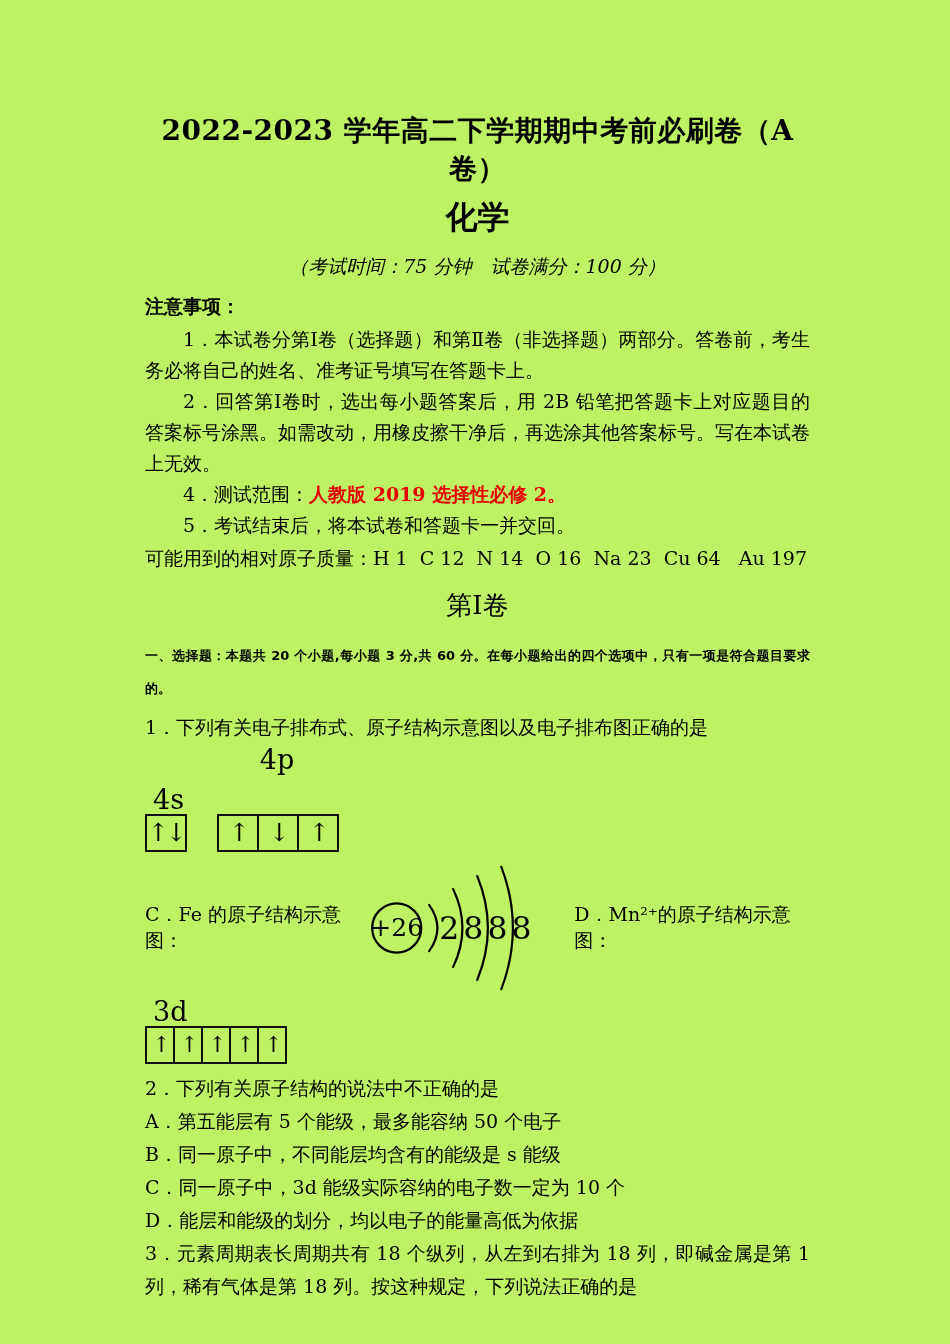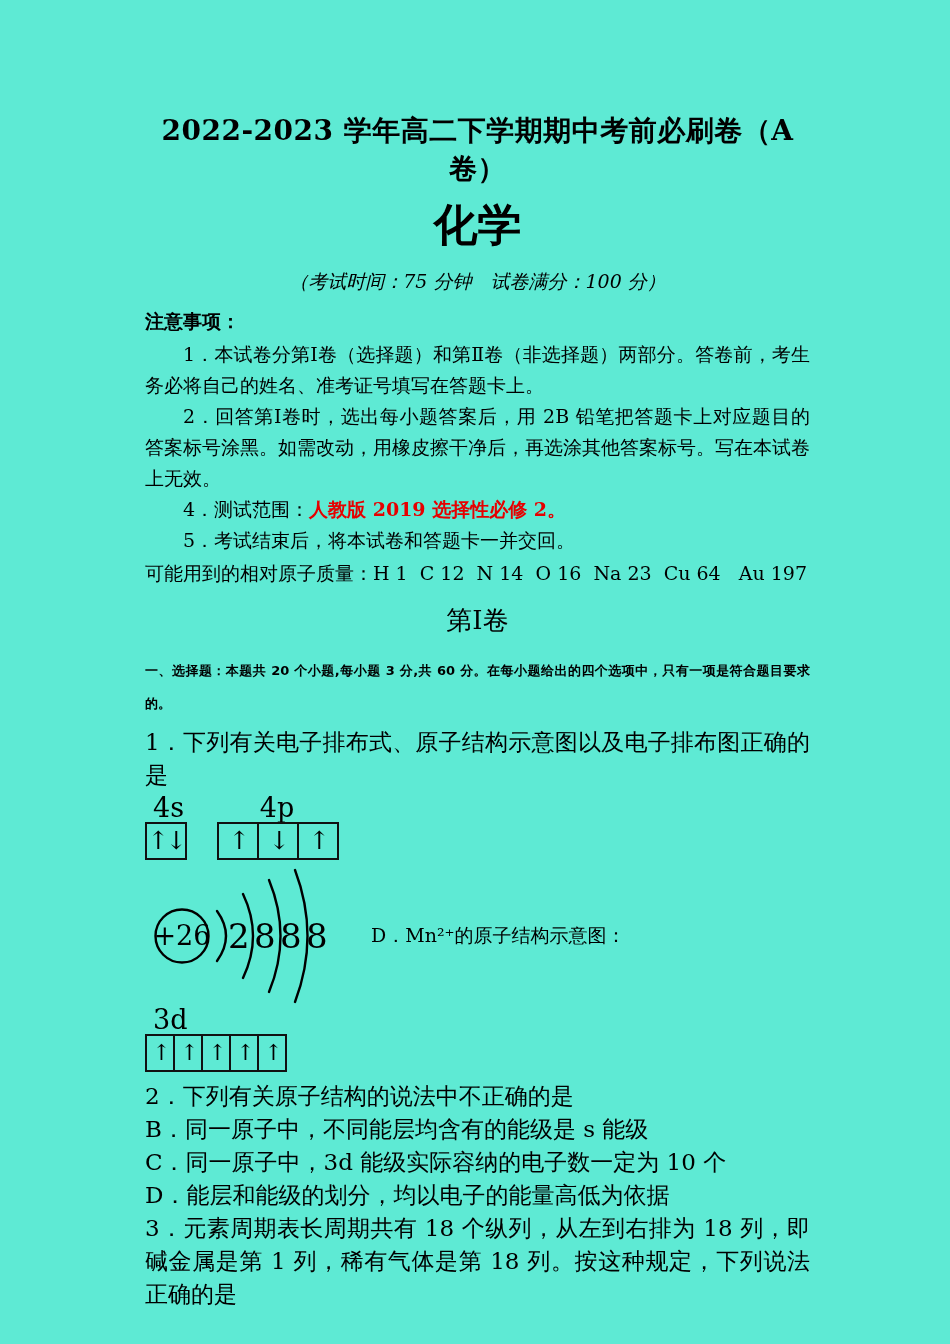--- a/index.html
+++ b/index.html
@@ -5,33 +5,33 @@
   * { margin: 0; padding: 0; box-sizing: border-box; }
   html, body { background: #ffffff; }
   body {
     width: 950px; height: 1344px;
     font-family: "DejaVu Serif", "Liberation Serif", serif;
     color: #000;
     overflow: hidden;
   }
   .page {
     width: 950px; height: 1344px;
-    background: #5eead4;
+    background: #bef264;
     padding: 112px 140px 40px 145px;
   }
   .title {
     text-align: center;
     font-size: 28px; font-weight: bold;
     letter-spacing: 0.5px;
     margin-bottom: 8px;
   }
   .subject {
     text-align: center;
     font-family: "DejaVu Sans", "Liberation Sans", sans-serif;
-    font-size: 44px; font-weight: bold;
+    font-size: 32px; font-weight: bold;
     margin-bottom: 14px;
   }
   .exam-info {
     text-align: center;
     font-style: italic;
     font-size: 19px;
     margin-bottom: 14px;
   }
   .notes-heading {
     font-family: "DejaVu Sans", "Liberation Sans", sans-serif;
@@ -51,29 +51,29 @@
     font-size: 26px;
     margin: 14px 0 16px 0;
   }
   .section-intro {
     font-family: "DejaVu Sans", "Liberation Sans", sans-serif;
     font-size: 13px; font-weight: bold;
     line-height: 33px;
     text-align: justify;
     margin-bottom: 6px;
   }
-  p.qline { font-size: 23px; line-height: 33px; text-align: justify; }
+  p.qline { font-size: 19px; line-height: 33px; text-align: justify; }
   .opt-gap { display: inline-block; width: 34px; }
   
   .orb-diagram {
     display: flex; align-items: flex-end;
     margin: 2px 0 8px 0;
   }
   .orb-group { display: flex; flex-direction: column; }
-  .orb-group + .orb-group { margin-left: 32px; }
+  .orb-group + .orb-group { margin-left: 32px; gap: 40px; }
   .orb-label {
     font-size: 27px; line-height: 28px;
     padding-left: 8px;
   }
   .orb-label.center { text-align: center; padding-left: 0; }
   .orb-boxes { display: flex; }
   .orb-box {
     width: 42px; height: 38px;
     border: 2px solid #111;
     display: flex; align-items: center; justify-content: center;
@@ -127,20 +127,21 @@
       <div class="orb-label center">4p</div>
       <div class="orb-boxes">
         <div class="orb-box">↑</div>
         <div class="orb-box">↓</div>
         <div class="orb-box">↑</div>
       </div>
     </div>
   </div>
 
   <div class="cd-row">
+    <span>C．Fe 的原子结构示意图：</span>
     <svg class="atom-svg" width="180" height="136" viewBox="0 0 180 136">
       <circle cx="31" cy="68" r="26.5" fill="none" stroke="#000" stroke-width="2.4"></circle>
       <text x="31" y="77" text-anchor="middle" font-size="27">+26</text>
       <path d="M 66,43 Q 84,68 66,93" fill="none" stroke="#000" stroke-width="2.4" stroke-linecap="round"></path>
       <text x="77" y="80" font-size="34">2</text>
       <path d="M 92,26 Q 112,68 92,110" fill="none" stroke="#000" stroke-width="2.4" stroke-linecap="round"></path>
       <text x="103" y="80" font-size="34">8</text>
       <path d="M 118,12 Q 141,68 118,124" fill="none" stroke="#000" stroke-width="2.4" stroke-linecap="round"></path>
       <text x="129" y="80" font-size="34">8</text>
       <path d="M 144,2 Q 169,68 144,134" fill="none" stroke="#000" stroke-width="2.4" stroke-linecap="round"></path>
@@ -156,19 +157,20 @@
         <div class="orb-box narrow">↑</div>
         <div class="orb-box narrow">↑</div>
         <div class="orb-box narrow">↑</div>
         <div class="orb-box narrow">↑</div>
         <div class="orb-box narrow">↑</div>
       </div>
     </div>
   </div>
 
   <p class="qline">2．下列有关原子结构的说法中不正确的是</p>
+  <p class="qline">A．第五能层有 5 个能级，最多能容纳 50 个电子</p>
   <p class="qline">B．同一原子中，不同能层均含有的能级是 s 能级</p>
   <p class="qline">C．同一原子中，3d 能级实际容纳的电子数一定为 10 个</p>
   <p class="qline">D．能层和能级的划分，均以电子的能量高低为依据</p>
 
   <p class="qline">3．元素周期表长周期共有 18 个纵列，从左到右排为 18 列，即碱金属是第 1 列，稀有气体是第 18 列。按这种规定，下列说法正确的是</p>
 
 </div>
 
 </body></html>

